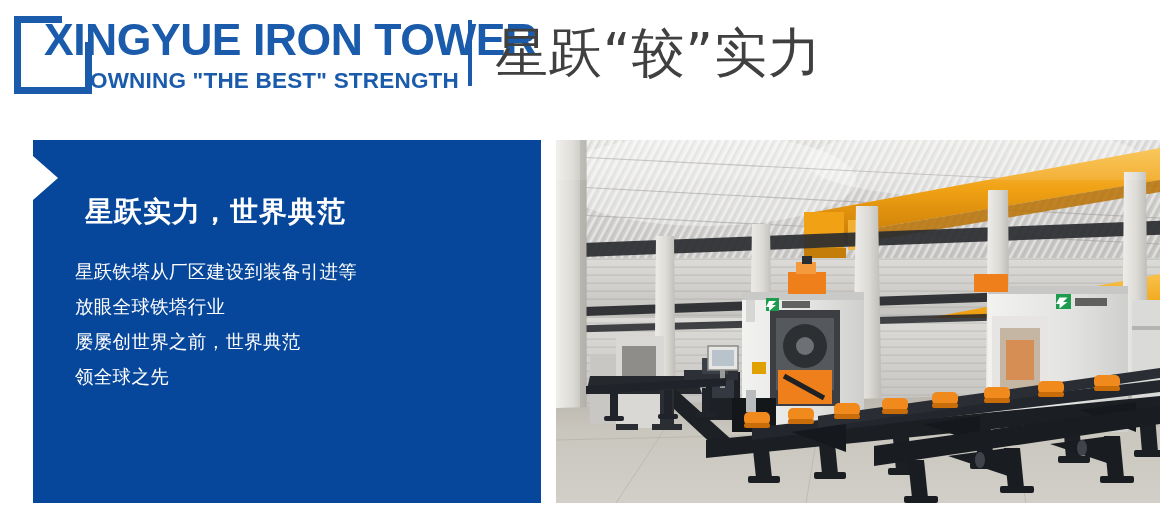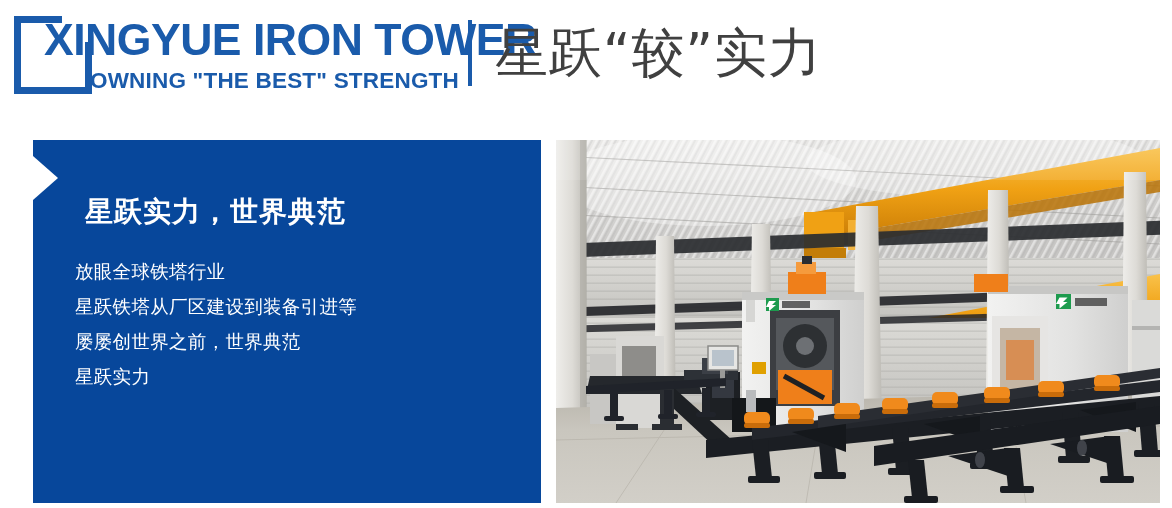--- a/index.html
+++ b/index.html
@@ -113,24 +113,24 @@
 
   <div id="header-divider"></div>
 
   <div id="header-cn">星跃“较”实力</div>
 </div>
 
 <div id="blue-panel">
   <div id="panel-notch"></div>
   <div id="panel-heading">星跃实力，世界典范</div>
   <div id="panel-lines">
+    <div class="panel-line">星跃铁塔从厂区建设到装备引进等</div>
     <div class="panel-line">放眼全球铁塔行业</div>
-    <div class="panel-line">星跃铁塔从厂区建设到装备引进等</div>
     <div class="panel-line">屡屡创世界之前，世界典范</div>
-    <div class="panel-line">星跃实力</div>
+    <div class="panel-line">领全球之先</div>
   </div>
 </div>
 
 <div id="photo">
 <svg viewBox="0 0 604 363" preserveAspectRatio="none">
   <defs>
     <linearGradient id="roofG" x1="0" y1="0" x2="0.25" y2="1">
       <stop offset="0" stop-color="#e9e8e6"></stop>
       <stop offset="0.5" stop-color="#d5d4d2"></stop>
       <stop offset="1" stop-color="#c6c5c3"></stop>

